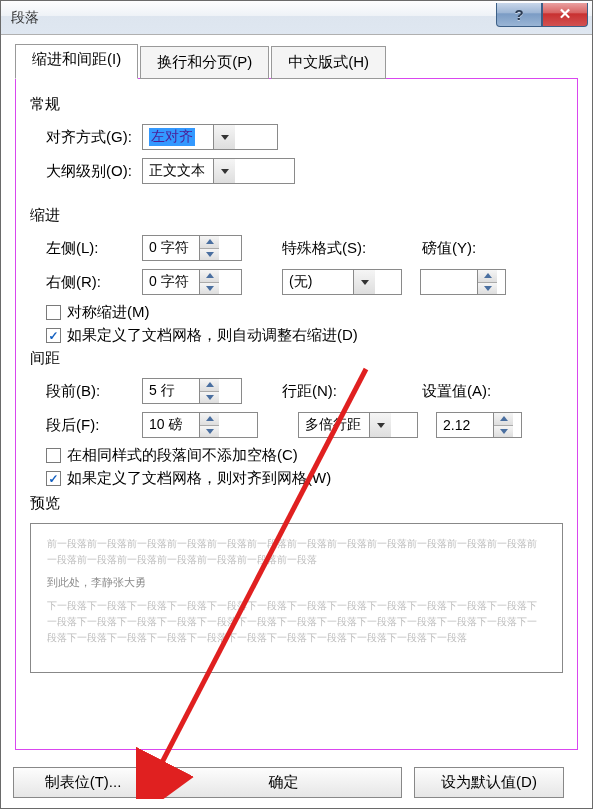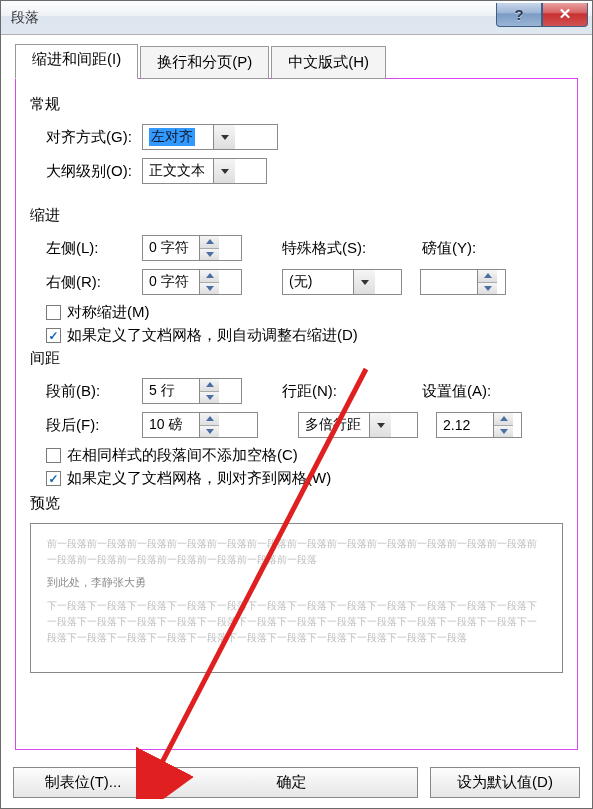--- a/index.html
+++ b/index.html
@@ -138,21 +138,21 @@
   }
   .spin .sbtn {
     flex:1;
     background: linear-gradient(to bottom, #f5f5f5, #dedede);
     display:flex;align-items:center;justify-content:center;
   }
   .spin .sbtn + .sbtn { border-top:1px solid #aaa;}
   .up{width:0;height:0;border-left:4px solid transparent;border-right:4px solid transparent;border-bottom:5px solid #4a6fa0;}
   .dn2{width:0;height:0;border-left:4px solid transparent;border-right:4px solid transparent;border-top:5px solid #4a6fa0;}
   .selected-text{
-    background:#3399ff;color:#0f172a;padding:0 2px;
+    background:#3399ff;color:#4c1d95;padding:0 2px;
   }
   .chk{
     display:flex;align-items:center;gap:6px;margin:4px 0 4px 16px;font-size:15px;
   }
   .chk .box{
     width:15px;height:15px;border:1px solid #7a7a7a;background:#fff;display:flex;align-items:center;justify-content:center;font-size:12px;color:#1460c0;font-weight:bold;line-height:1;
   }
   .preview-box{
     border:1px solid #888;
     height:150px;
@@ -161,21 +161,21 @@
     color:#bdbdbd;
     font-size:10px;
     line-height:1.6;
     overflow:hidden;
   }
   .preview-box .sample{
     color:#8a8a8a;font-size:11px;margin:6px 0;
   }
   .btnrow{
     position:absolute;
-    left:0;right:0;bottom:0;
+    left:0;right:16px;bottom:0;
     padding: 10px 12px;
     display:flex;
     gap:12px;
     background:#fff;
   }
   .wbtn{
     border:1px solid #888;
     background:linear-gradient(to bottom,#fdfdfd,#e6e6e6);
     padding:5px 0;
     font-size:15px;
@@ -224,21 +224,21 @@
               <span class="selected-text">左对齐</span>
             </div>
           <div class="cbtn">
               <div class="dn"></div>
             </div>
         </div>
       </div>
 
       <div class="row" style="margin-bottom:22px">
         <div class="lbl col-label">大纲级别(O):</div>
-        <div class="combo" style="width:125px">
+        <div class="combo" style="width:153px">
           <div class="val">正文文本</div>
           <div class="cbtn">
               <div class="dn"></div>
             </div>
         </div>
       </div>
 
       <div class="section-title">缩进</div>
 
       <div class="row">

